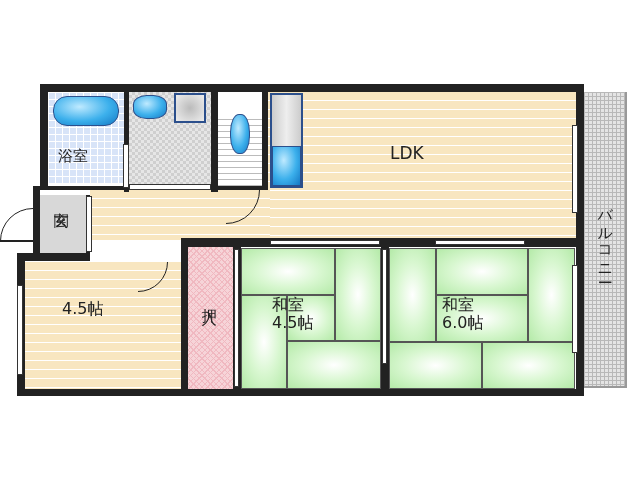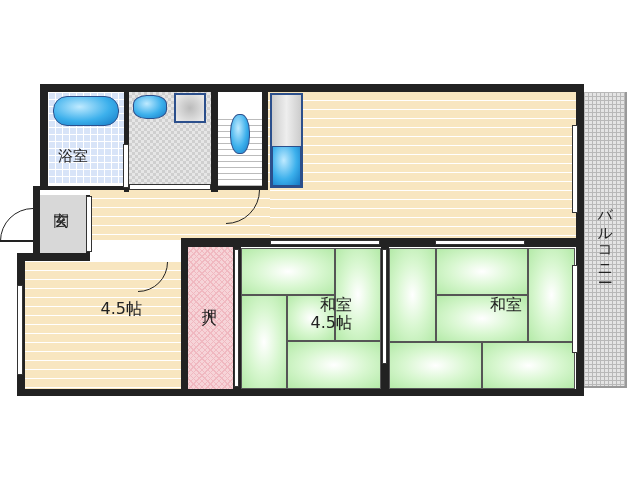--- a/index.html
+++ b/index.html
@@ -40,21 +40,21 @@
     background-image:
       linear-gradient(to right, #b8b8b8 1px, transparent 1px),
       linear-gradient(to bottom, #b8b8b8 1px, transparent 1px);
     background-size: 4px 4px;
   }
   .floor-gray { background: #d8d8d8; }
   .tatami {
     position: absolute; box-sizing: border-box; border: 1px solid #555;
     background: radial-gradient(ellipse at center, #ffffff 0%, #d8f7d0 50%, #b4eaa8 100%);
   }
-  .label { position: absolute; text-align: right; color: #222; line-height: 1.15; white-space: nowrap; }
+  .label { position: absolute; text-align: left; color: #222; line-height: 1.15; white-space: nowrap; }
   .label .l1, .label .l2 { display: block; }
   .window { position: absolute; background: #ffffff; border: 1px solid #333; box-sizing: border-box; }
   .door-arc { position: absolute; box-sizing: border-box; border: 1.5px solid #222; }
   .fixture-blue { background: radial-gradient(ellipse at 40% 35%, #bfeaff 0%, #3cb0ec 55%, #1378c4 100%); border: 1.5px solid #2b4f8c; }
   .vtext { writing-mode: vertical-rl; text-orientation: upright; letter-spacing: 2px; }
 </style>
 </head>
 <body>
 
 <div class="abs floor-tile" style="left:48px;top:92px;width:76px;height:92px;"></div>
@@ -129,29 +129,31 @@
 <div class="abs" style="left:270px;top:93px;width:33px;height:95px;border:2px solid #2b4f8c;background:linear-gradient(to right,#ccc,#eee,#ccc);"></div>
 <div class="abs fixture-blue" style="left:272px;top:146px;width:29px;height:40px;"></div>
 
 <div class="label" style="left:58px;top:148px;font-size:15px;">
   <span>浴室</span>
 </div>
 <div class="label vtext" style="left:52px;top:200px;font-size:15px;">
   <span>玄関</span>
 </div>
 <div class="label" style="left:390px;top:144px;font-size:17px;width:80px;">
+  <span class="l1">LDK</span>
 </div>
 <div class="label" style="left:62px;top:300px;font-size:16px;width:80px;">
   <span class="l2">4.5帖</span>
 </div>
 <div class="label vtext" style="left:200px;top:296px;font-size:15px;">
   <span>押入</span>
 </div>
 <div class="label" style="left:272px;top:296px;font-size:16px;width:80px;">
   <span class="l1">和室</span>
   <span class="l2">4.5帖</span>
 </div>
 <div class="label" style="left:442px;top:296px;font-size:16px;width:80px;">
   <span class="l1">和室</span>
+  <span class="l2">6.0帖</span>
 </div>
 <div class="label vtext" style="left:596px;top:198px;font-size:15px;">
   <span>バルコニー</span>
 </div>
 
 </body></html>

